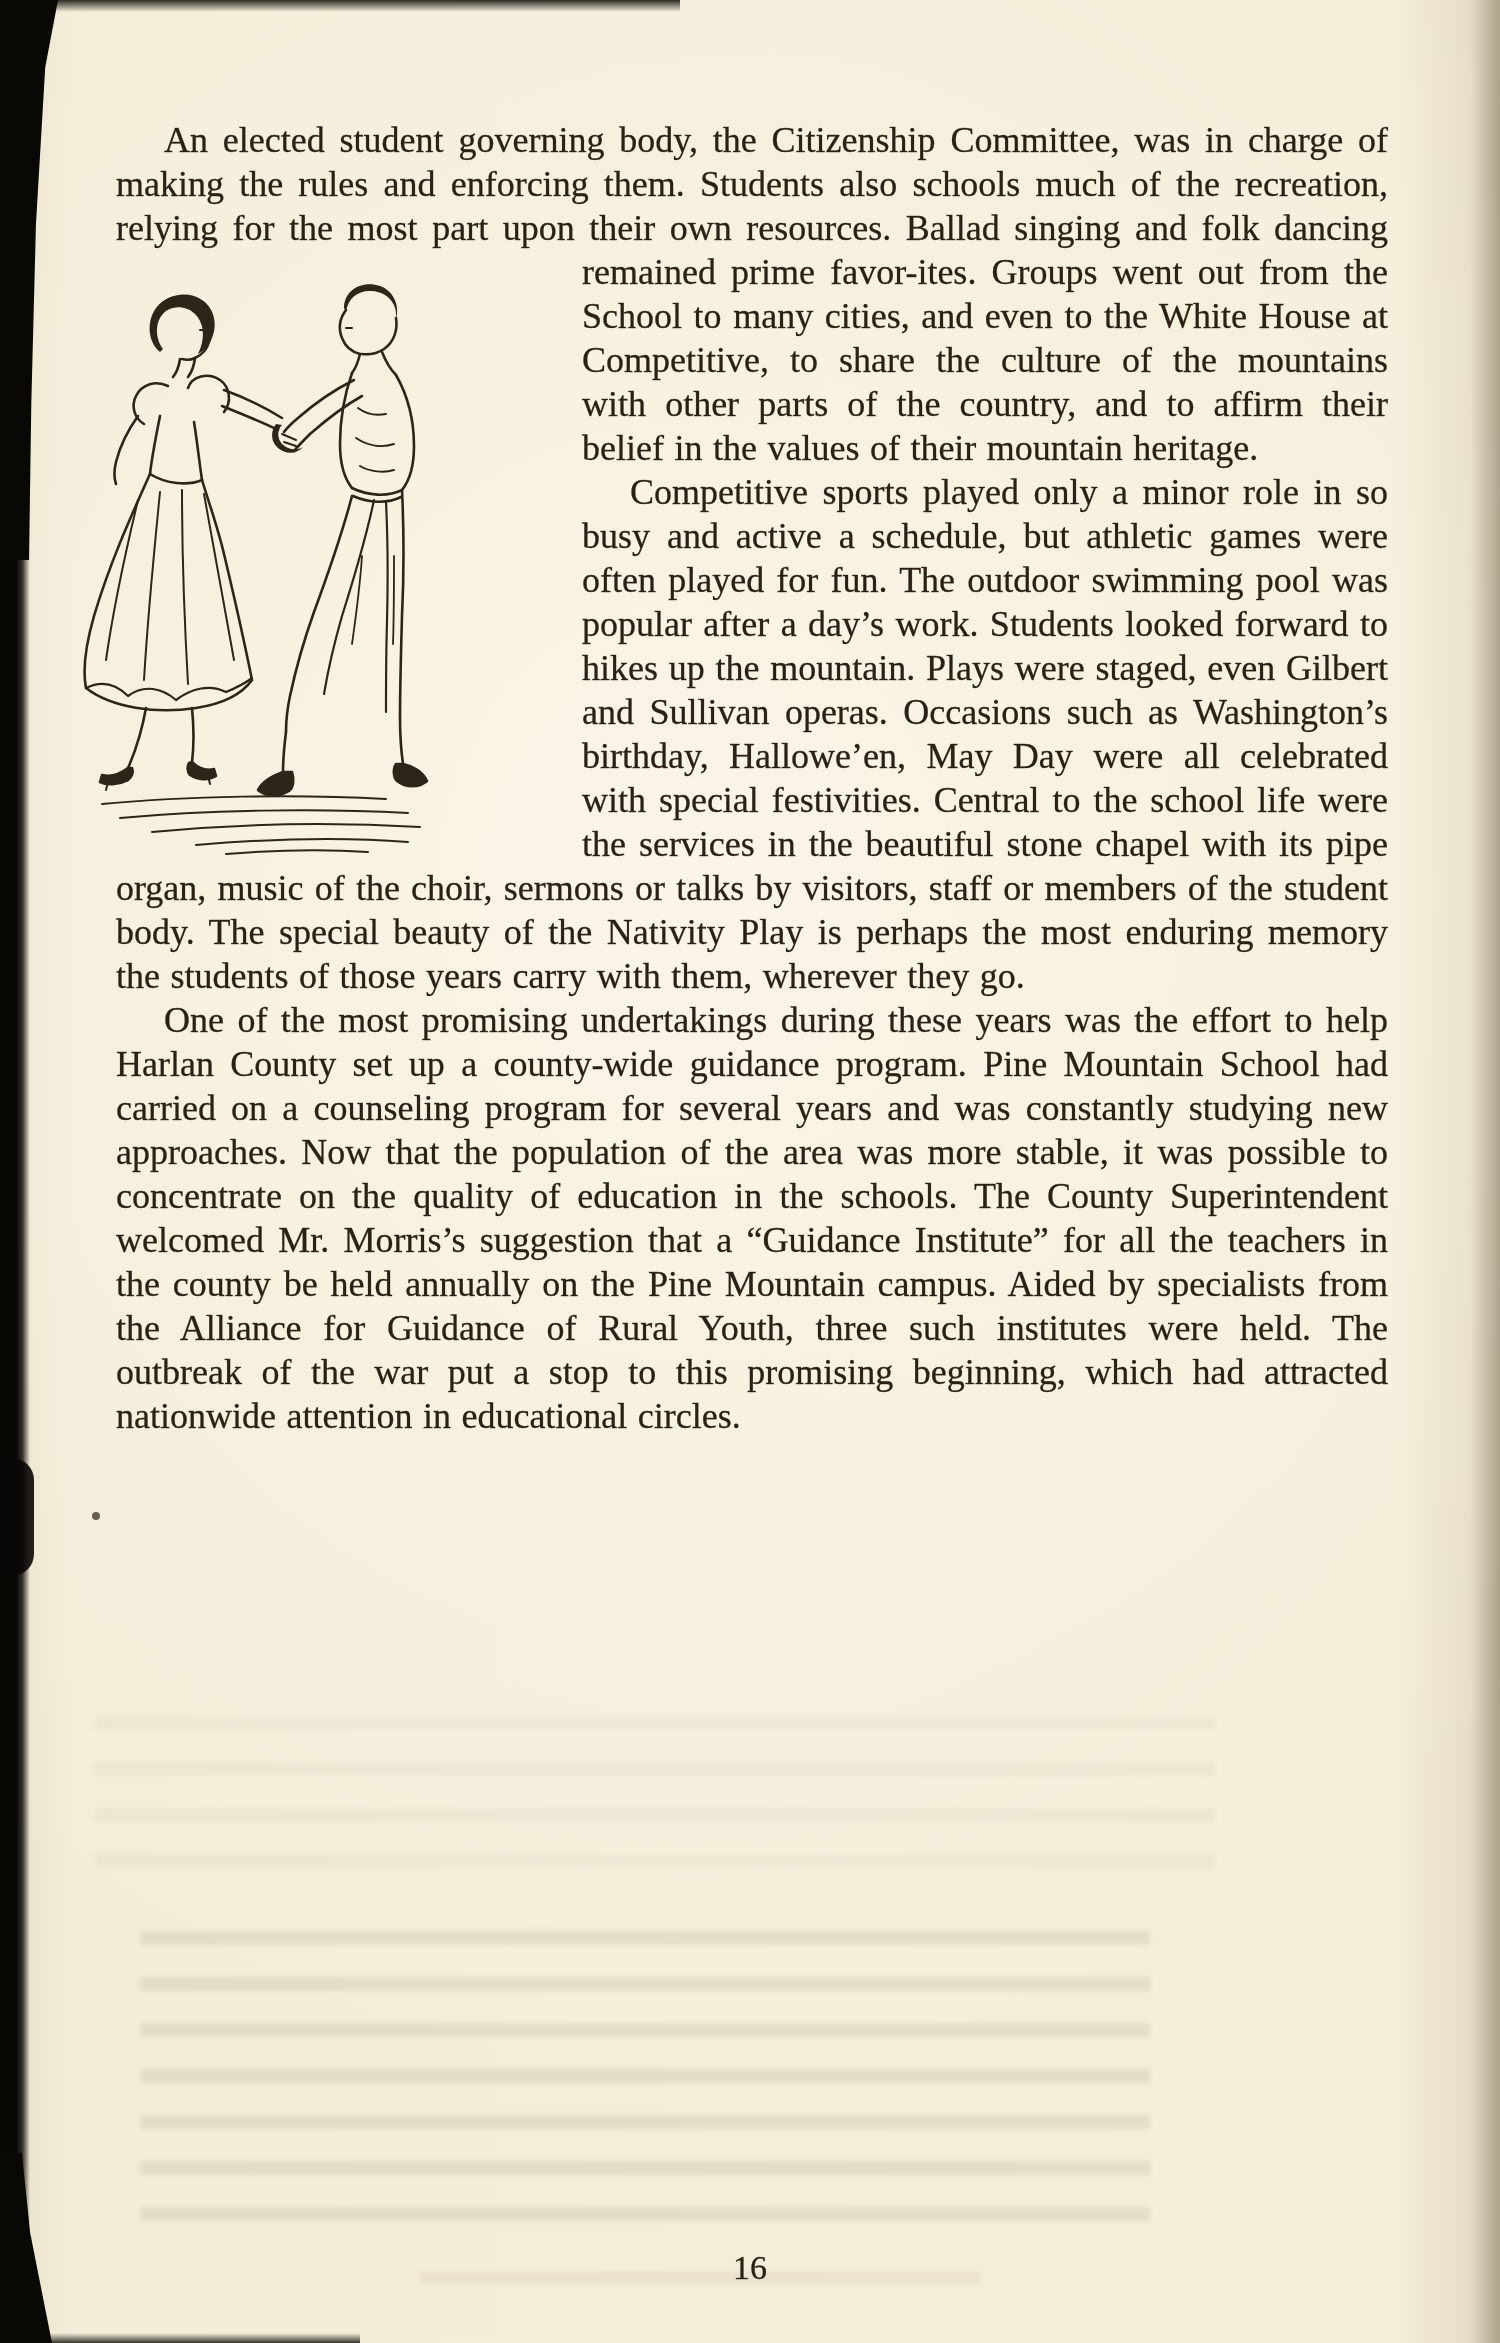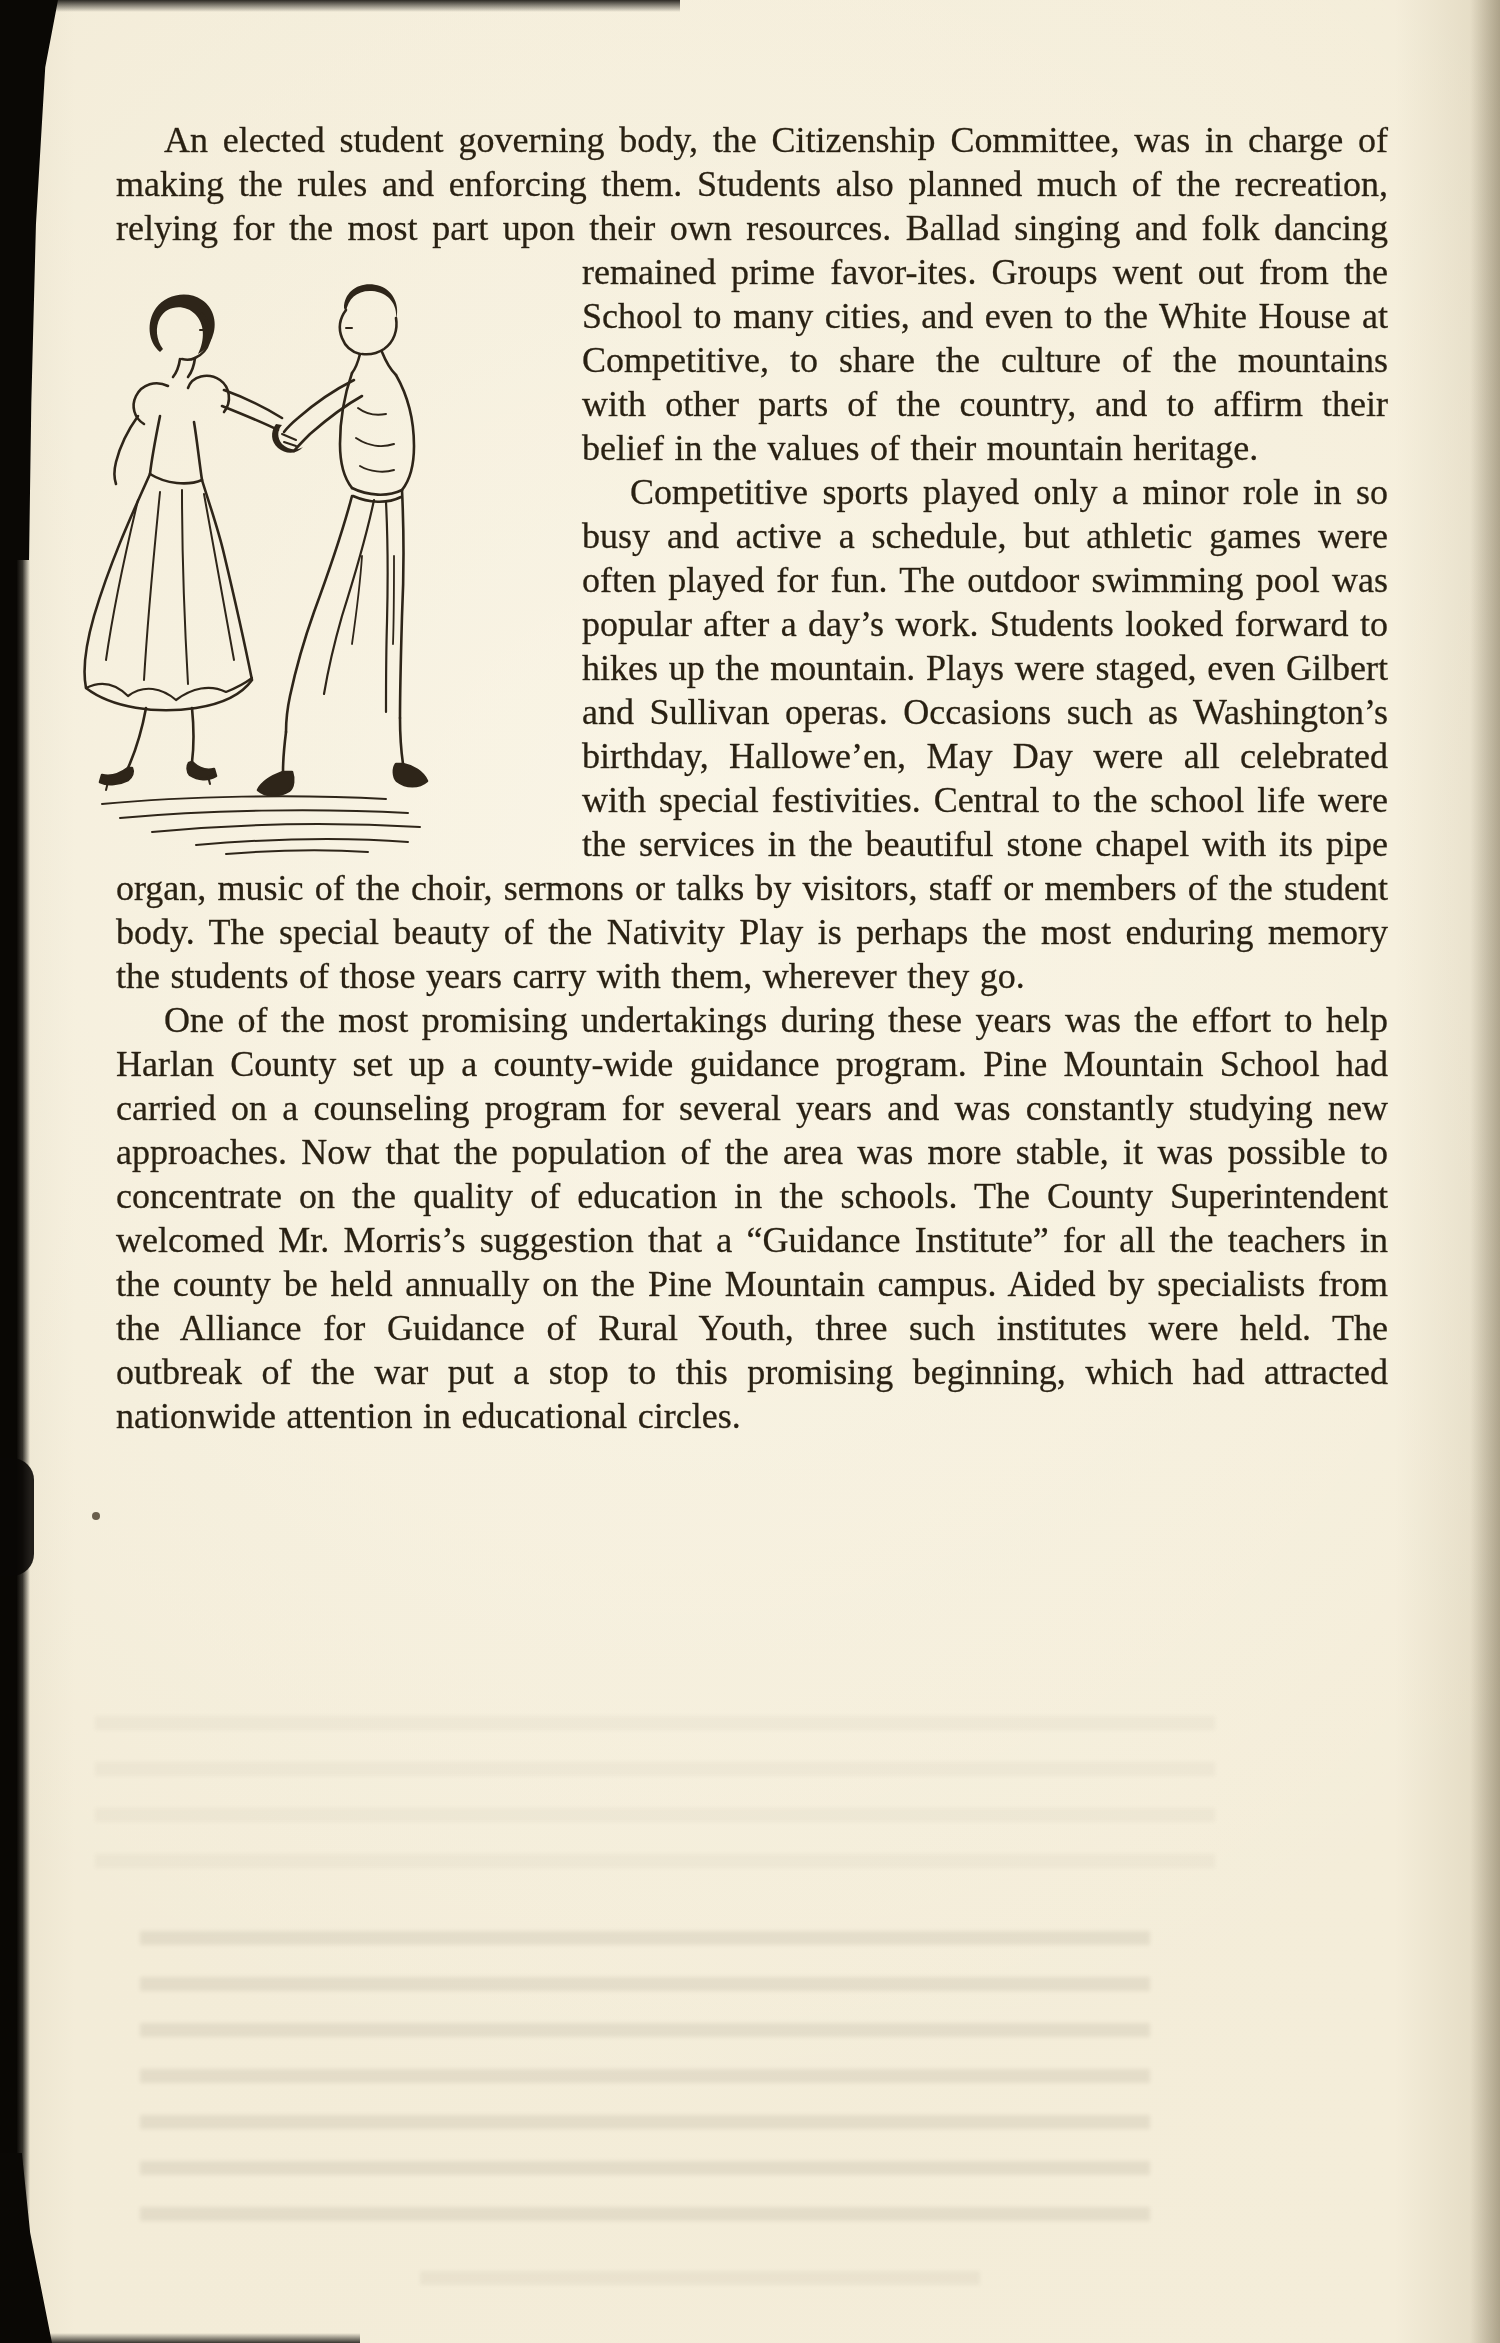--- a/index.html
+++ b/index.html
@@ -99,21 +99,21 @@
 </head>
 <body>
 
 <div class="page">
 
   <div class="bleed bleed-2"></div>
   <div class="bleed bleed-1"></div>
   <div class="bleed bleed-3"></div>
 
   <div class="content">
-    <p><span>An elected student governing body, the Citizenship Committee, was in charge of making the rules and enforcing them. Students also planned much of the recreation, relying for the most part upon their own resources. Ballad singing and folk dancing remained prime favor-</span><span class="illustration">
+    <p><span>An elected student governing body, the Citizenship Committee, was in charge of making the rules and enforcing them. Students also schools much of the recreation, relying for the most part upon their own resources. Ballad singing and folk dancing remained prime favor-</span><span class="illustration">
           <svg viewBox="0 0 470 600" xmlns="http://www.w3.org/2000/svg">
       <g stroke="#2e2519" fill="none" stroke-width="2.6" stroke-linecap="round" stroke-linejoin="round">
 
         <g>
           <path d="M104,96 C92,86 90,66 100,52 C110,38 132,34 146,44 C158,52 162,68 156,82 C153,89 148,95 142,98 C149,84 149,68 139,58 C128,47 110,50 104,62 C99,71 100,84 107,93 Z" fill="#2e2519" stroke="none"></path>
           <path d="M146,58 C153,66 156,76 153,86 C151,93 146,99 139,102 C135,104 130,104 126,103"></path>
           <path d="M144,74 L150,74" stroke-width="2"></path>
           <path d="M139,102 C138,110 136,116 132,121 M124,103 C123,110 121,116 117,121"></path>
           <path d="M132,132 C136,120 152,116 164,124 C174,131 176,146 168,156"></path>
           <path d="M166,150 C186,158 206,166 222,174 M168,134 C190,142 210,152 226,162"></path>
@@ -167,20 +167,21 @@
         </g>
       </g>
     </svg>
         </span><span>ites. Groups went out from the School to many cities, and even to the White House at Competitive, to share the culture of the mountains with other parts of the country, and to affirm their belief in the values of their mountain heritage.</span></p>
     <p>Competitive sports played only a minor role in so busy and active a schedule, but athletic games were often played for fun. The outdoor swimming pool was popular after a day’s work. Students looked forward to hikes up the mountain. Plays were staged, even Gilbert and Sullivan operas. Occasions such as Washington’s birthday, Hallowe’en, May Day were all celebrated with special festivities. Central to the school life were the services in the beautiful stone chapel with its pipe organ, music of the choir, sermons or talks by visitors, staff or members of the student body. The special beauty of the Nativity Play is perhaps the most enduring memory the students of those years carry with them, wherever they go.</p>
     <p>One of the most promising undertakings during these years was the effort to help Harlan County set up a county-wide guidance program. Pine Mountain School had carried on a counseling program for several years and was constantly studying new approaches. Now that the population of the area was more stable, it was possible to concentrate on the quality of education in the schools. The County Superintendent welcomed Mr. Morris’s suggestion that a “Guidance Institute” for all the teachers in the county be held annually on the Pine Mountain campus. Aided by specialists from the Alliance for Guidance of Rural Youth, three such institutes were held. The outbreak of the war put a stop to this promising beginning, which had attracted nationwide attention in educational circles.</p>
   </div>
 
   <div class="ink-dot"></div>
 
+  <div class="page-number">16</div>
 
   <div class="edge-left"></div>
   <div class="edge-left-top"></div>
   <div class="edge-top"></div>
   <div class="edge-bump"></div>
   <div class="edge-bottom-left"></div>
   <div class="edge-bottom"></div>
   <div class="edge-right-shade"></div>
 
 </div>

